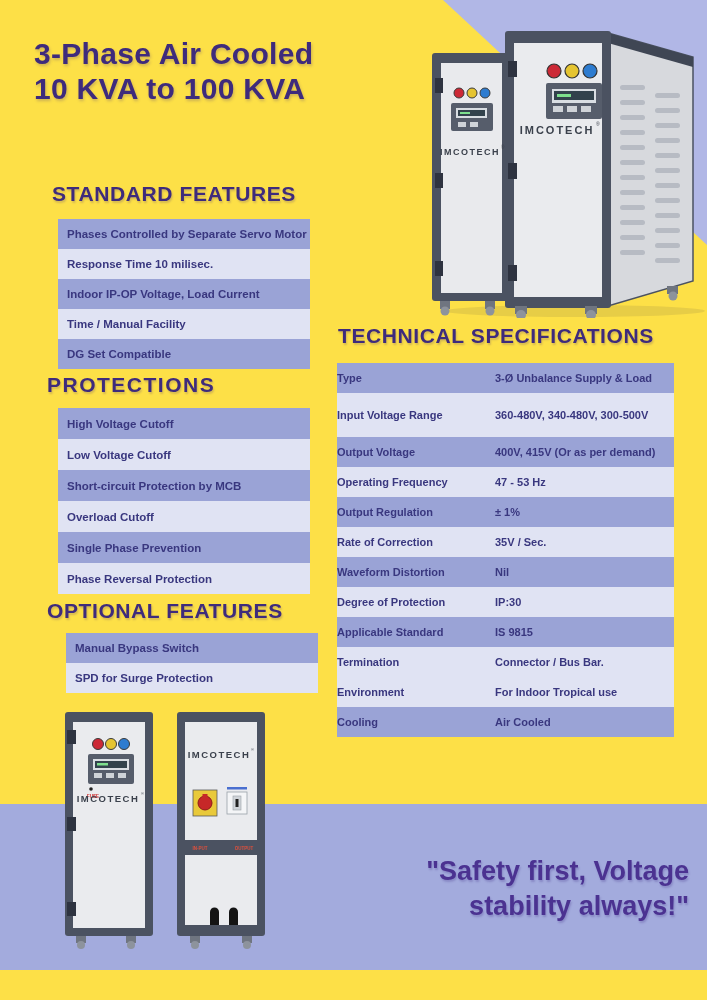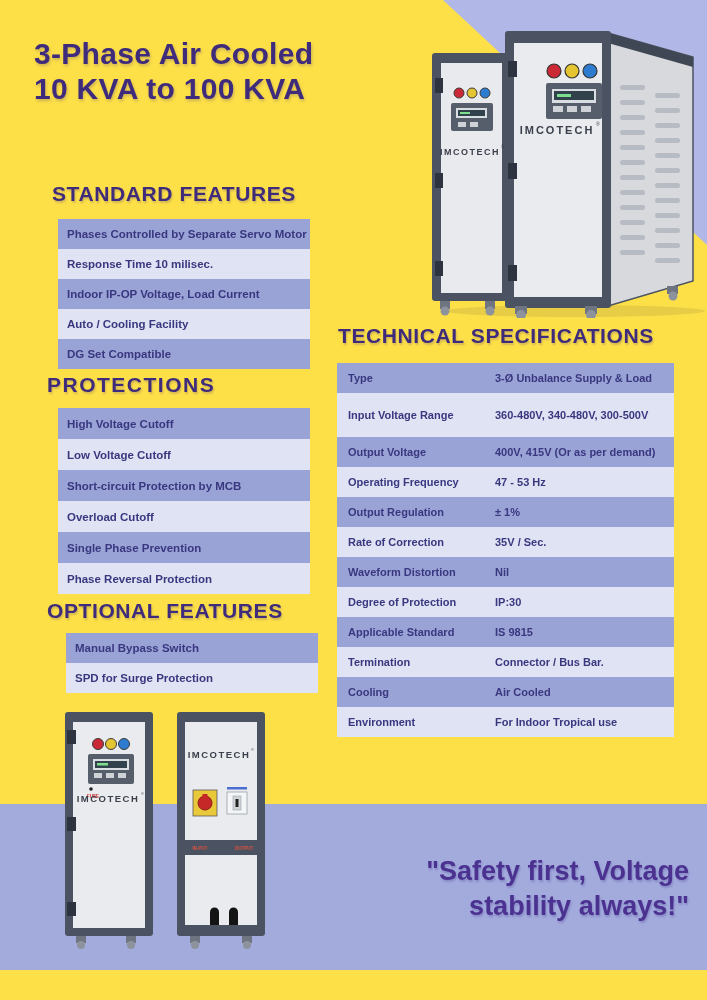--- a/index.html
+++ b/index.html
@@ -20,21 +20,21 @@
   .frow{height:30px;display:flex;align-items:center;padding-left:9px;box-sizing:border-box;
         font-weight:700;font-size:11.5px;color:#39377f;}
   .frow.h31{height:31px;}
   .dark{background:#9aa3d6;}
   .light{background:#e0e3f3;}
 
   .spec-table{position:absolute;left:337px;top:363px;width:337px;}
   .srow{display:flex;align-items:center;min-height:30px;box-sizing:border-box;
         font-weight:700;font-size:11px;color:#39377f;}
   .srow.tall{min-height:44px;}
-  .srow .lab{width:158px;padding-left:11px;box-sizing:border-box;}
+  .srow .lab{width:158px;box-sizing:border-box;}
   .srow .val{flex:1;padding-right:8px;line-height:1.3;}
 
   .quote{position:absolute;right:18px;top:854px;text-align:right;font-weight:700;font-size:27px;
          line-height:35px;color:#4b3291;text-shadow:1px 2px 2px rgba(60,40,130,.25);}
 
   .photo{position:absolute;}
   svg text{font-family:"Liberation Sans",sans-serif;}
 </style>
 </head>
 <body>
@@ -47,21 +47,21 @@
   <div class="title">
     <div>3-Phase Air Cooled</div>
     <div>10 KVA to 100 KVA</div>
   </div>
 
   <div class="h-sec" style="left:52px;top:182px;">STANDARD FEATURES</div>
   <div class="flist" style="left:46px;top:219px;">
     <div class="frow dark">Phases Controlled by Separate Servo Motor</div>
     <div class="frow light">Response Time 10 milisec.</div>
     <div class="frow dark">Indoor IP-OP Voltage, Load Current</div>
-    <div class="frow light">Auto / Cooling Facility</div>
+    <div class="frow light">Time / Manual Facility</div>
     <div class="frow dark">DG Set Compatible</div>
   </div>
 
   <div class="h-sec" style="left:47px;top:373px;letter-spacing:1.5px;">PROTECTIONS</div>
   <div class="flist" style="left:46px;top:408px;">
     <div class="frow h31 dark">High Voltage Cutoff</div>
     <div class="frow h31 light">Low Voltage Cutoff</div>
     <div class="frow h31 dark">Short-circuit Protection by MCB</div>
     <div class="frow h31 light">Overload Cutoff</div>
     <div class="frow h31 dark">Single Phase Prevention</div>
@@ -109,27 +109,27 @@
         <div class="val">IP:30</div>
       </div>
     <div class="srow dark">
         <div class="lab">Applicable Standard</div>
         <div class="val">IS 9815</div>
       </div>
     <div class="srow light">
         <div class="lab">Termination</div>
         <div class="val">Connector / Bus Bar.</div>
       </div>
+    <div class="srow light">
+        <div class="lab">Environment</div>
+        <div class="val">For Indoor Tropical use</div>
+      </div>
     <div class="srow dark">
         <div class="lab">Cooling</div>
         <div class="val">Air Cooled</div>
-      </div>
-    <div class="srow light">
-        <div class="lab">Environment</div>
-        <div class="val">For Indoor Tropical use</div>
       </div>
   </div>
 
   <div class="quote">
     <div>"Safety first, Voltage</div>
     <div>stability always!"</div>
   </div>
 
   <div class="photo" style="left:415px;top:3px;width:292px;height:315px;">
     <svg width="292" height="315" viewBox="0 0 292 315">

